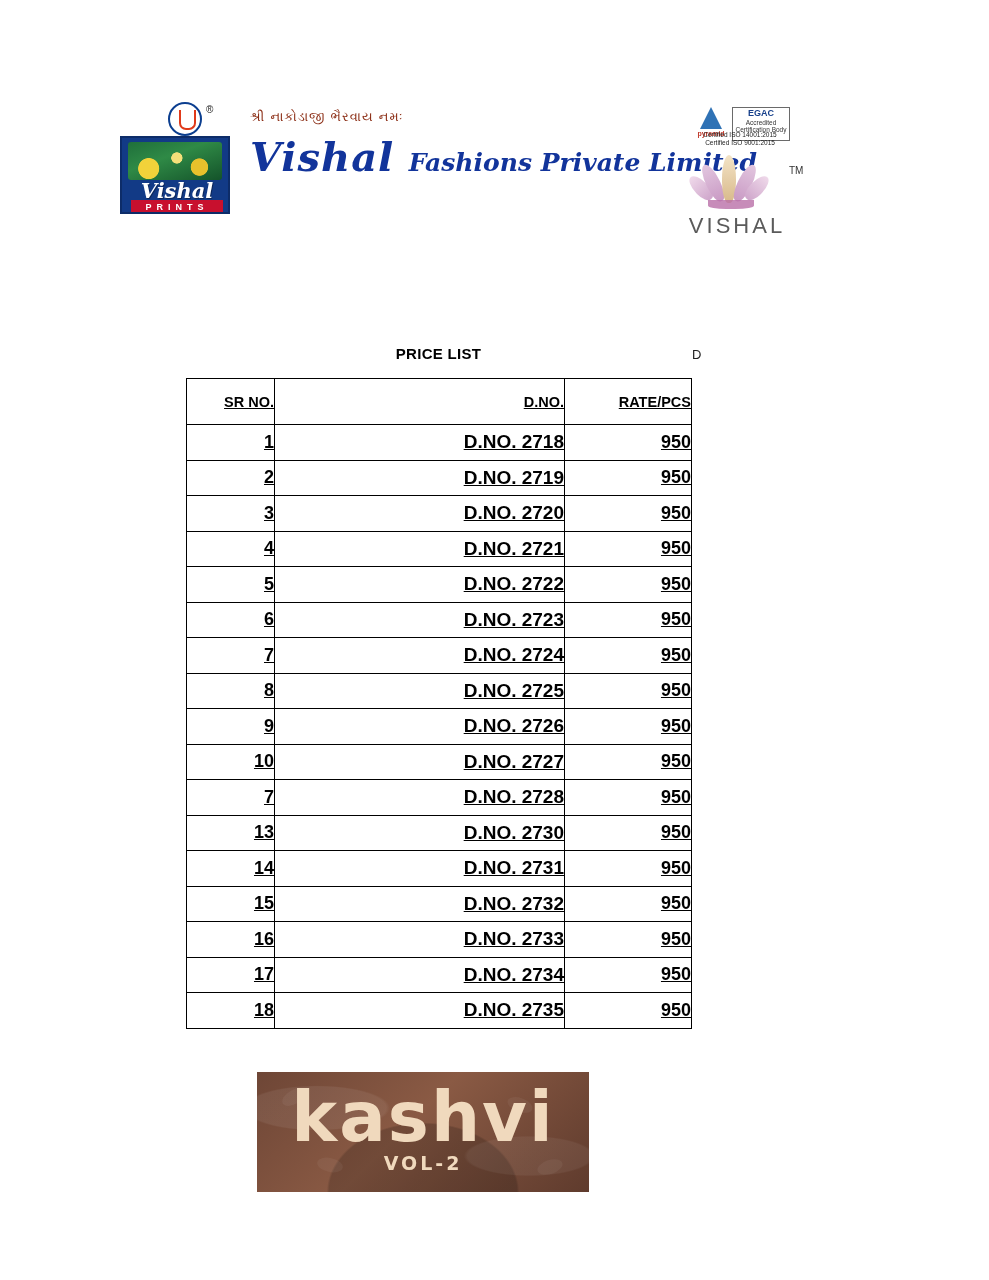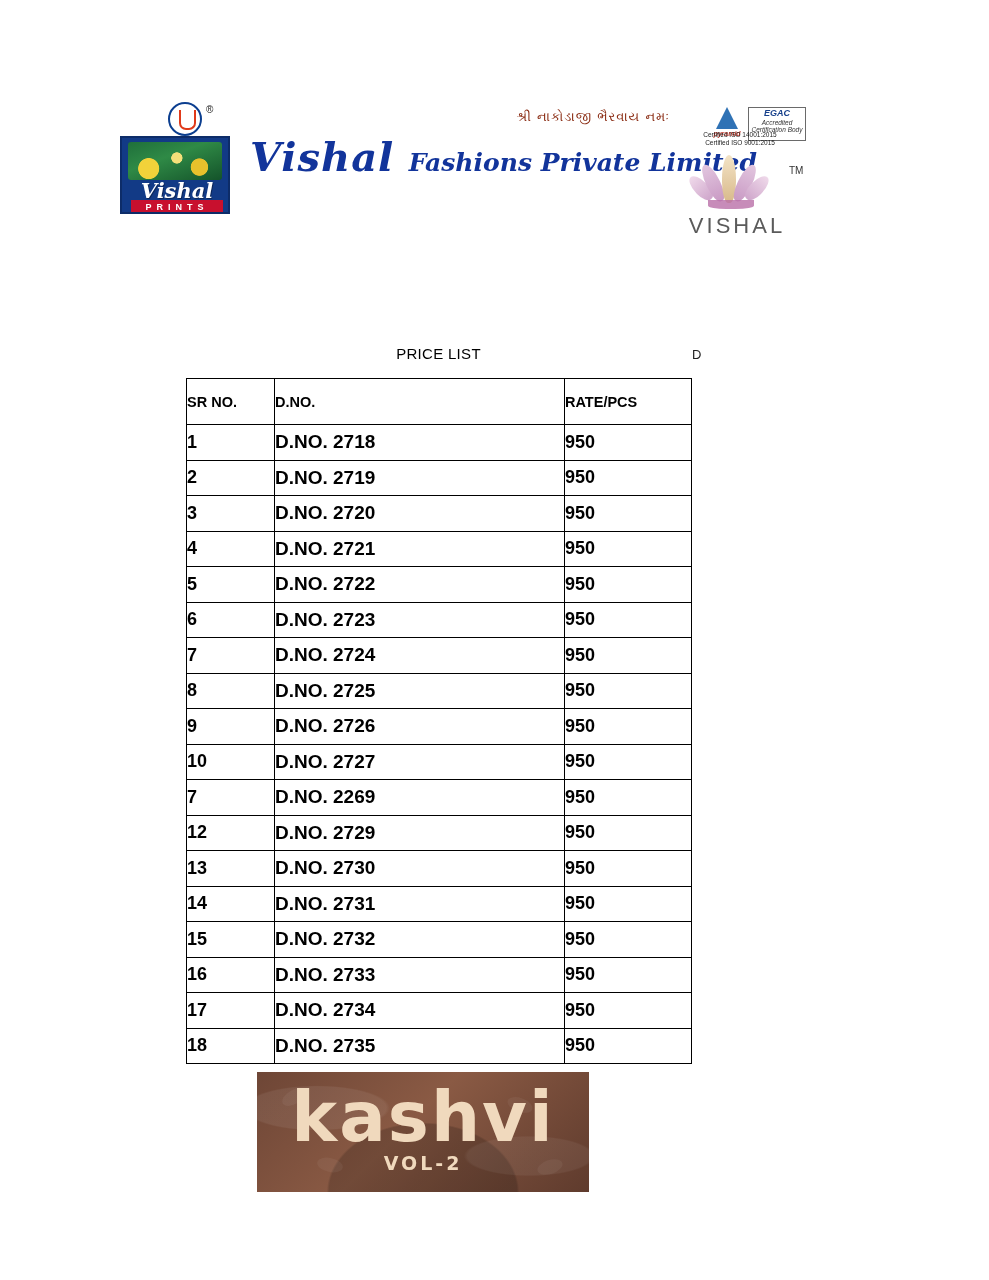--- a/index.html
+++ b/index.html
@@ -120,21 +120,21 @@
     text-align: center;
     line-height: 14px;
   }
 
   
   .title-block {
     position: absolute;
     left: 250px;
     top: 14px;
     width: 420px;
-    text-align: right;
+    text-align: left;
   }
   .title-block .shlok {
     font-family: "DejaVu Sans", sans-serif;
     font-size: 13px;
     color: #8a2b12;
     letter-spacing: 1px;
   }
   .title-block .brand-row {
     margin-top: 8px;
     white-space: nowrap;
@@ -159,25 +159,24 @@
   
   .logo-right {
     position: absolute;
     left: 672px;
     top: 0px;
     width: 130px;
     height: 160px;
   }
   .cert-row {
     position: absolute;
-    left: 24px;
+    left: 8px;
     top: 12px;
     width: 118px;
     height: 42px;
-    font-style: italic;
   }
   .cert-pyramid {
     position: absolute;
     left: 14px;
     top: 0;
     width: 34px;
     text-align: center;
   }
   .cert-pyramid .tri {
     width: 0;
@@ -274,21 +273,21 @@
   }
 
   
   .price-title {
     position: absolute;
     left: 186px;
     top: 345px;
     width: 505px;
     text-align: center;
     font-size: 15px;
-    font-weight: normal;
+    font-weight: bold;
     letter-spacing: .3px;
   }
   .stray-d {
     position: absolute;
     left: 692px;
     top: 347px;
     font-size: 13px;
     color: #222;
   }
 
@@ -296,23 +295,24 @@
   table.price {
     position: absolute;
     left: 186px;
     top: 378px;
     width: 505px;
     border-collapse: collapse;
     table-layout: fixed;
   }
   table.price td, table.price th {
     border: 1px solid #000;
-    text-align: left;
+    text-align: right;
     font-weight: bold;
     padding: 0;
+    text-decoration: underline;
   }
   table.price thead th {
     height: 45px;
     font-size: 14.5px;
   }
   table.price tbody td {
     height: 34.5px;
     font-size: 18px;
   }
   table.price tbody td.sr { font-size: 18px; }
@@ -490,26 +490,21 @@
         <td class="dno">D.NO. 2726</td>
         <td class="rate">950</td>
       </tr>
       <tr>
         <td class="sr">10</td>
         <td class="dno">D.NO. 2727</td>
         <td class="rate">950</td>
       </tr>
       <tr>
         <td class="sr">7</td>
-        <td class="dno">D.NO. 2269</td>
-        <td class="rate">950</td>
-      </tr>
-      <tr>
-        <td class="sr">12</td>
-        <td class="dno">D.NO. 2729</td>
+        <td class="dno">D.NO. 2728</td>
         <td class="rate">950</td>
       </tr>
       <tr>
         <td class="sr">13</td>
         <td class="dno">D.NO. 2730</td>
         <td class="rate">950</td>
       </tr>
       <tr>
         <td class="sr">14</td>
         <td class="dno">D.NO. 2731</td>

